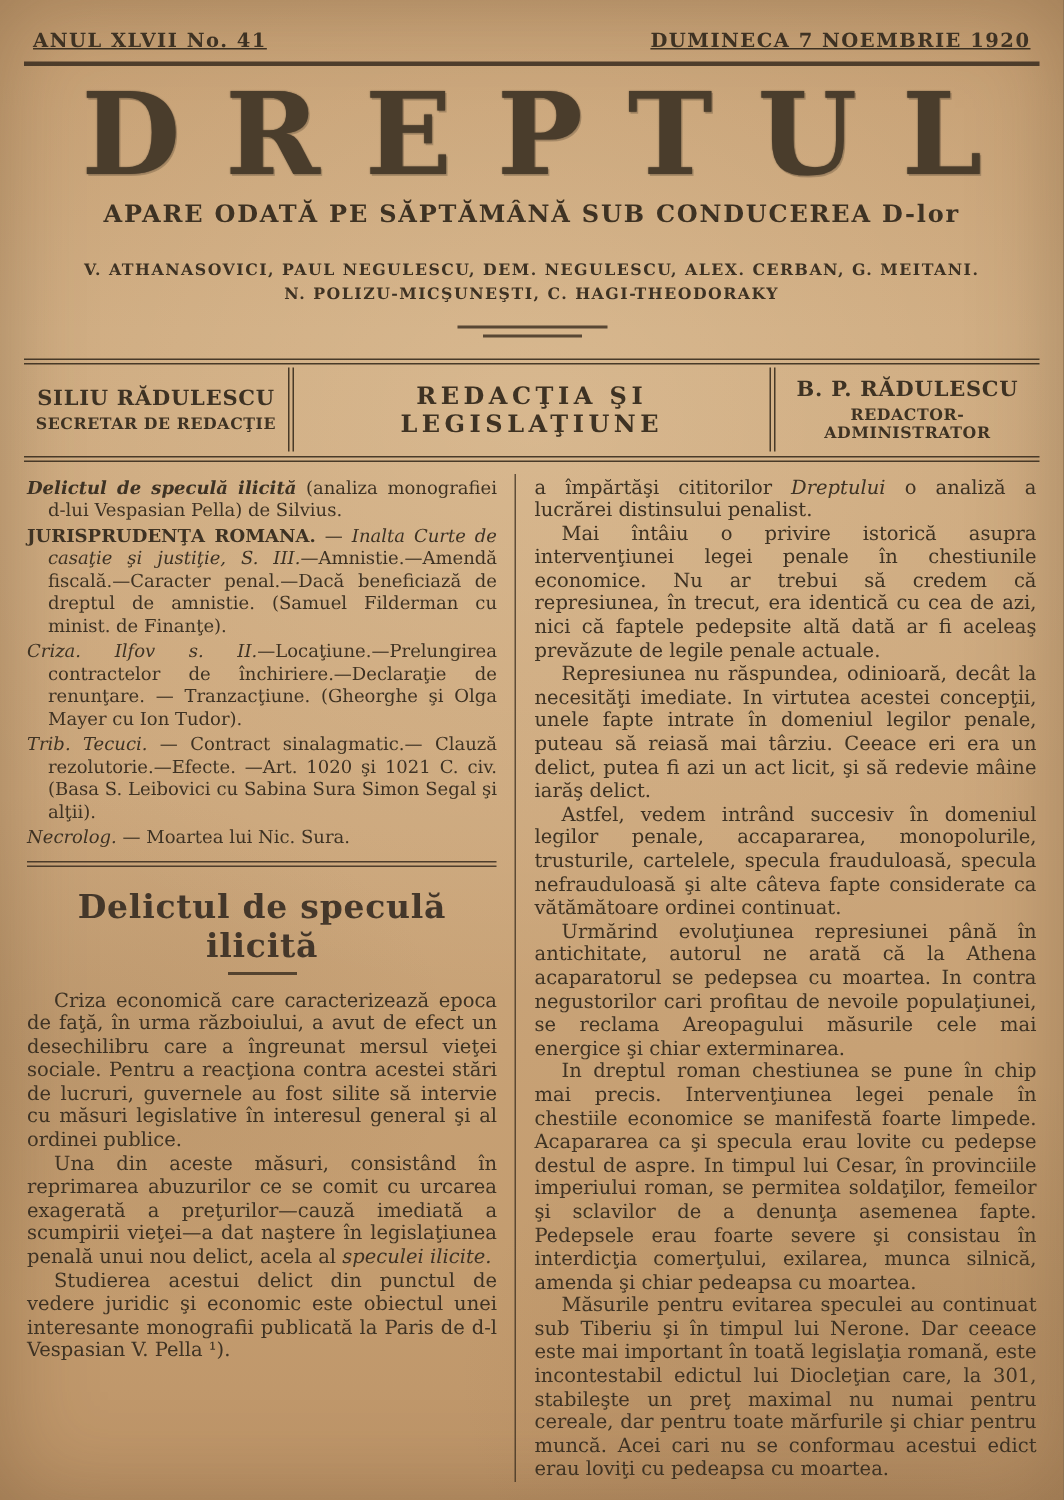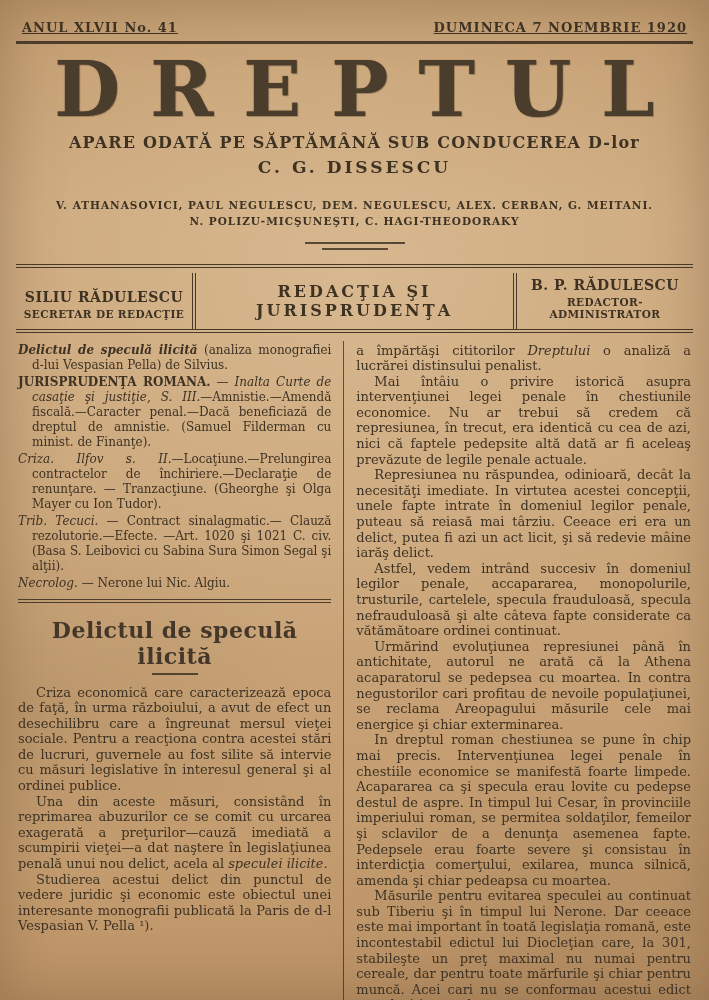--- a/index.html
+++ b/index.html
@@ -54,21 +54,21 @@
   .committee{
     text-align:center;font-weight:bold;
     font-size:10.5px;letter-spacing:1px;margin-top:21px;line-height:1.5;
   }
   
   .ornament{margin:12px auto 0 auto;width:120px;}
   .ornament .l1{height:2px;background:rgba(56,44,30,0.8);width:100px;margin:0 auto;}
   .ornament .l2{height:2px;background:rgba(56,44,30,0.8);width:66px;margin:4px auto 0 auto;}
   
   .info-row{
-    display:flex;align-items:flex-end;
+    display:flex;align-items:center;
     border-top:4px double rgba(56,44,30,0.9);
     border-bottom:4px double rgba(56,44,30,0.9);
     margin-top:14px;
   }
   .info-cell{padding:9px 6px;text-align:center;box-sizing:border-box;}
   .info-cell.left{width:26%;}
   .info-cell.center{width:48%;border-left:4px double rgba(56,44,30,0.9);border-right:4px double rgba(56,44,30,0.9);}
   .info-cell.right{width:26%;}
   .info-name{font-weight:bold;font-size:14px;letter-spacing:0.5px;}
   .info-name.wide{font-size:16px;letter-spacing:3px;}
@@ -108,38 +108,37 @@
 <div class="page">
 
   <div class="top-row">
     <span>ANUL XLVII No. 41</span>
     <span>DUMINECA 7 NOEMBRIE 1920</span>
   </div>
   <hr class="top-rule">
 
   <div class="masthead-title">DREPTUL</div>
   <div class="frequency">APARE ODATĂ PE SĂPTĂMÂNĂ SUB CONDUCEREA D-lor</div>
-  <div class="director">C. G. DISSESCU</div>
   <div class="committee">
     <div>V. ATHANASOVICI, PAUL NEGULESCU, DEM. NEGULESCU, ALEX. CERBAN, G. MEITANI.</div>
     <div>N. POLIZU-MICŞUNEŞTI, C. HAGI-THEODORAKY</div>
   </div>
 
   <div class="ornament">
     <div class="l1"></div>
     <div class="l2"></div>
   </div>
 
   <div class="info-row">
     <div class="info-cell left">
       <div class="info-name">SILIU RĂDULESCU</div>
       <div class="info-role">SECRETAR DE REDACŢIE</div>
     </div>
     <div class="info-cell center">
-      <div class="info-name wide">REDACŢIA ŞI JURISPRUDENŢA</div>
+      <div class="info-name wide">REDACŢIA ŞI LEGISLAŢIUNE</div>
     </div>
     <div class="info-cell right">
       <div class="info-name">B. P. RĂDULESCU</div>
       <div class="info-role">REDACTOR-ADMINISTRATOR</div>
     </div>
   </div>
 
   <div class="columns">
 
     <div class="col col-left">
@@ -152,21 +151,21 @@
         <div class="sumar-item">
           <span class="sumar-lead-caps">JURISPRUDENŢA ROMANA.</span><span> — </span><span class="it">Inalta Curte de casaţie şi justiţie, S. III.</span><span>—Amnistie.—Amendă fiscală.—Caracter penal.—Dacă beneficiază de dreptul de amnistie. (Samuel Filderman cu minist. de Finanţe).</span>
         </div>
         <div class="sumar-item">
           <span class="it">Criza. Ilfov s. II.</span><span>—Locaţiune.—Prelungirea contractelor de închiriere.—Declaraţie de renunţare. — Tranzacţiune. (Gheorghe şi Olga Mayer cu Ion Tudor).</span>
         </div>
         <div class="sumar-item">
           <span class="it">Trib. Tecuci.</span><span> — Contract sinalagmatic.— Clauză rezolutorie.—Efecte. —Art. 1020 şi 1021 C. civ. (Basa S. Leibovici cu Sabina Sura Simon Segal şi alţii).</span>
         </div>
         <div class="sumar-item">
-          <span class="it">Necrolog.</span><span> — Nerone lui Nic. Algiu.</span>
+          <span class="it">Necrolog.</span><span> — Moartea lui Nic. Sura.</span>
         </div>
       </div>
 
       <hr class="sumar-rule">
 
       <div class="article-title">Delictul de speculă ilicită</div>
       <div class="title-underline"></div>
 
       <div class="body-text">
         <p>Criza economică care caracterizează epoca de faţă, în urma războiului, a avut de efect un desechilibru care a îngreunat mersul vieţei sociale. Pentru a reacţiona contra acestei stări de lucruri, guvernele au fost silite să intervie cu măsuri legislative în interesul general şi al ordinei publice.</p>

